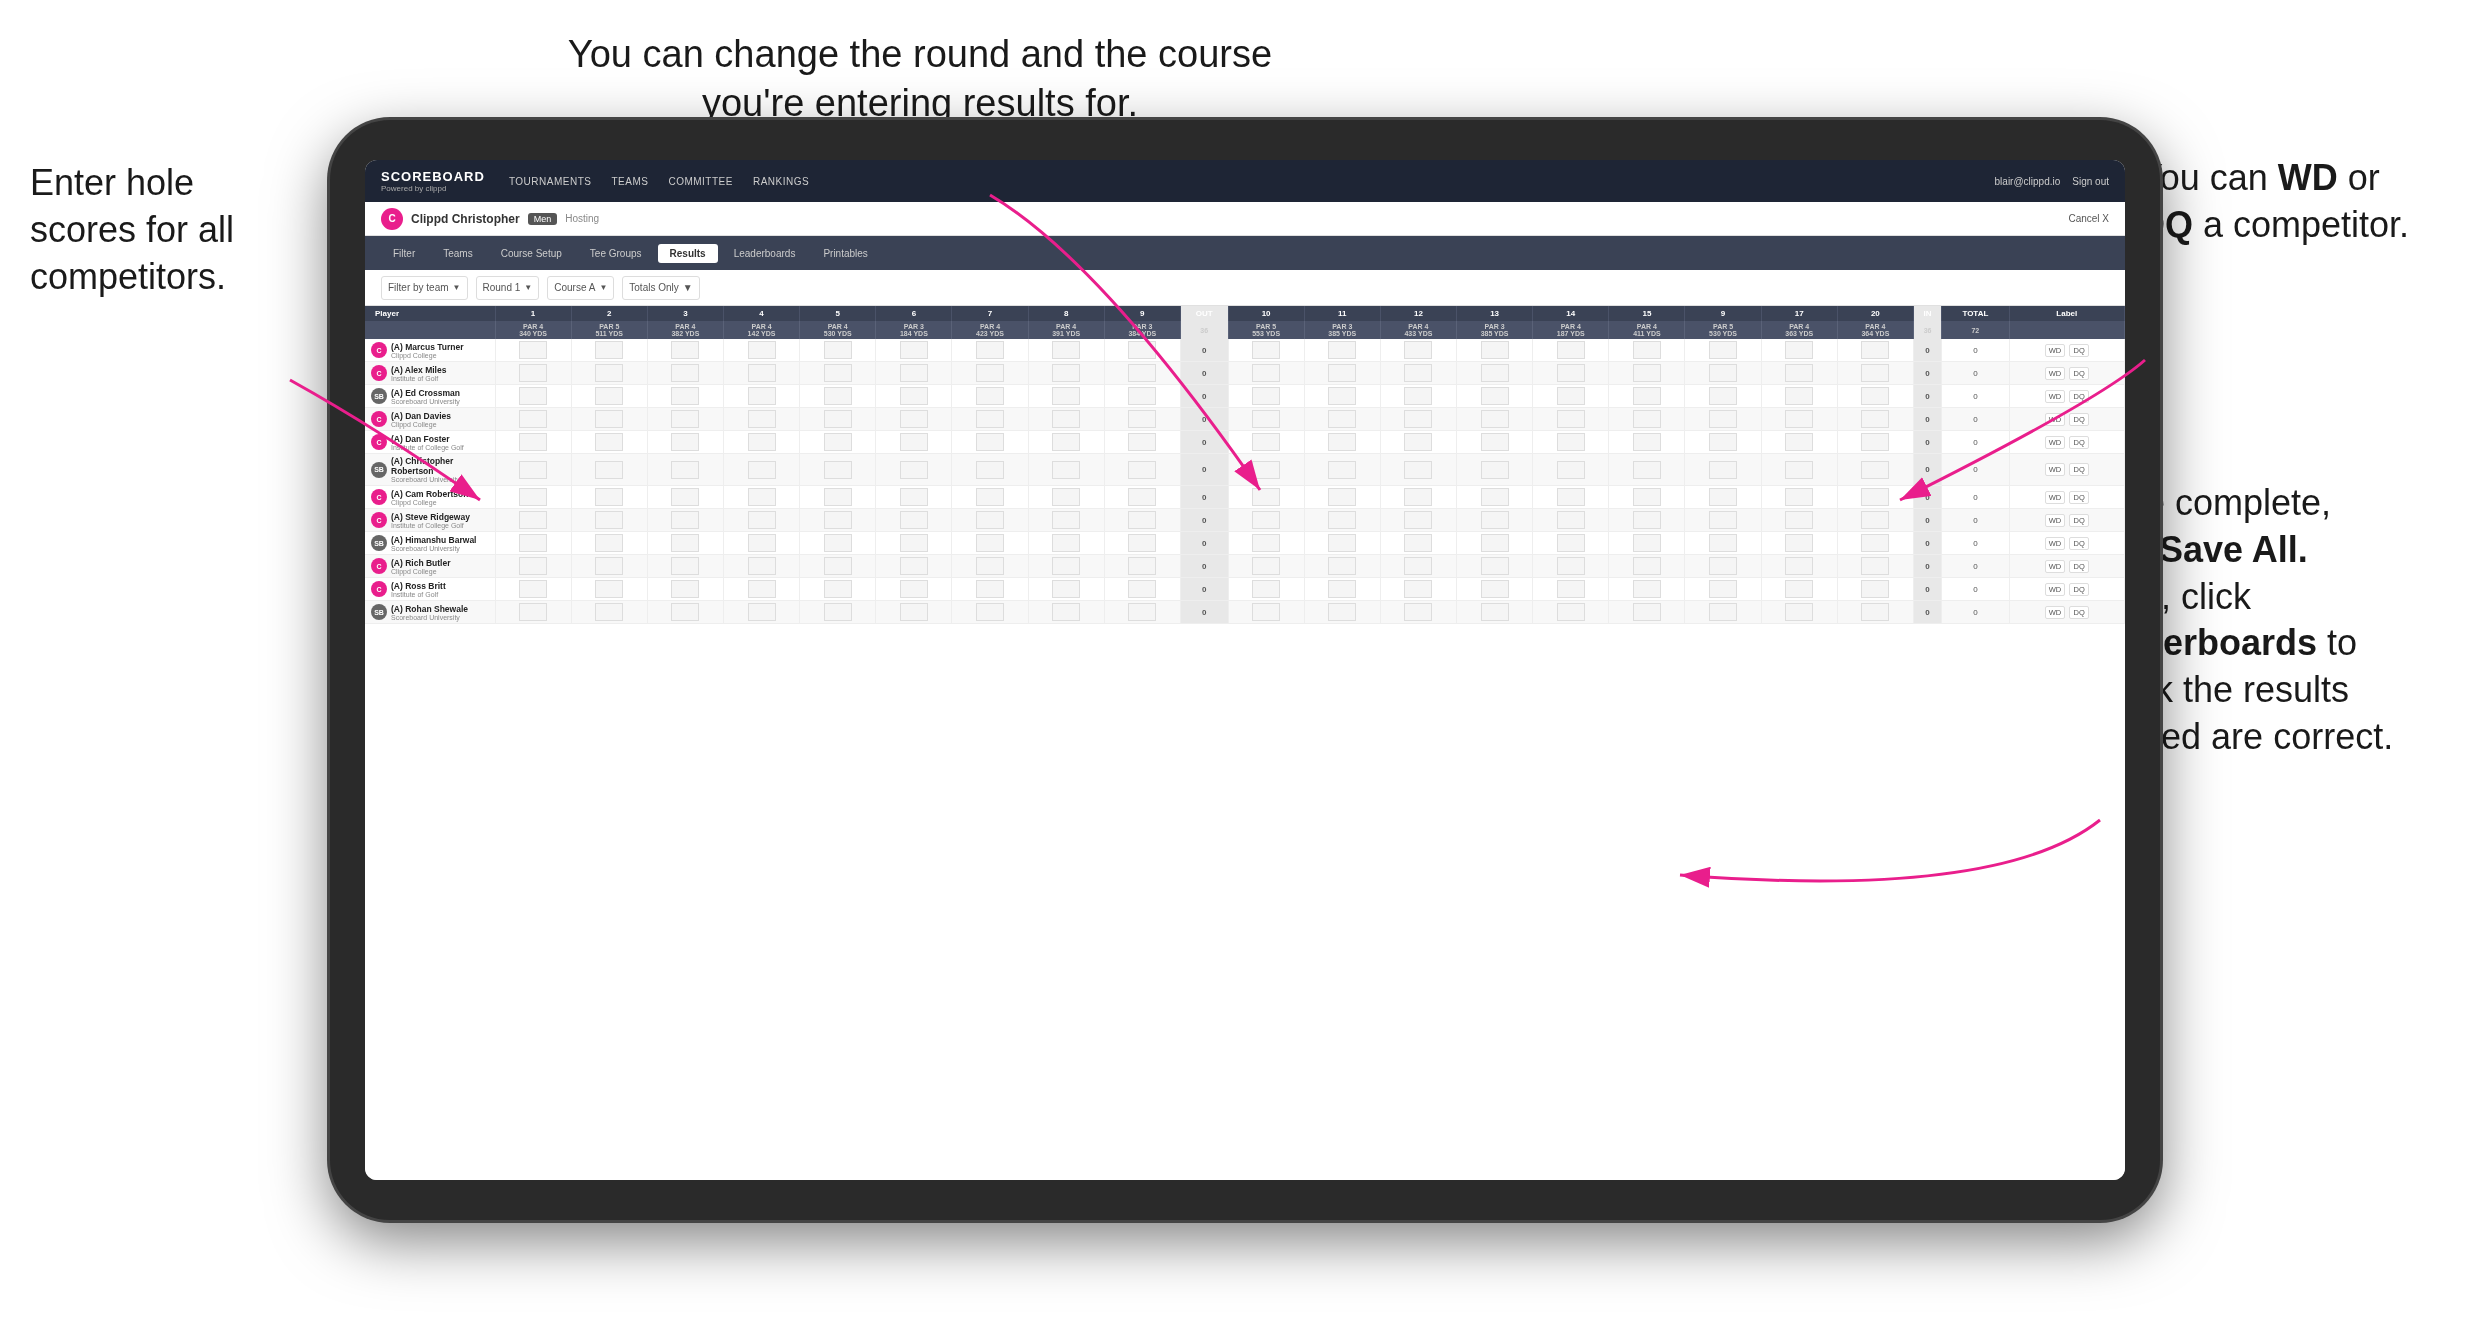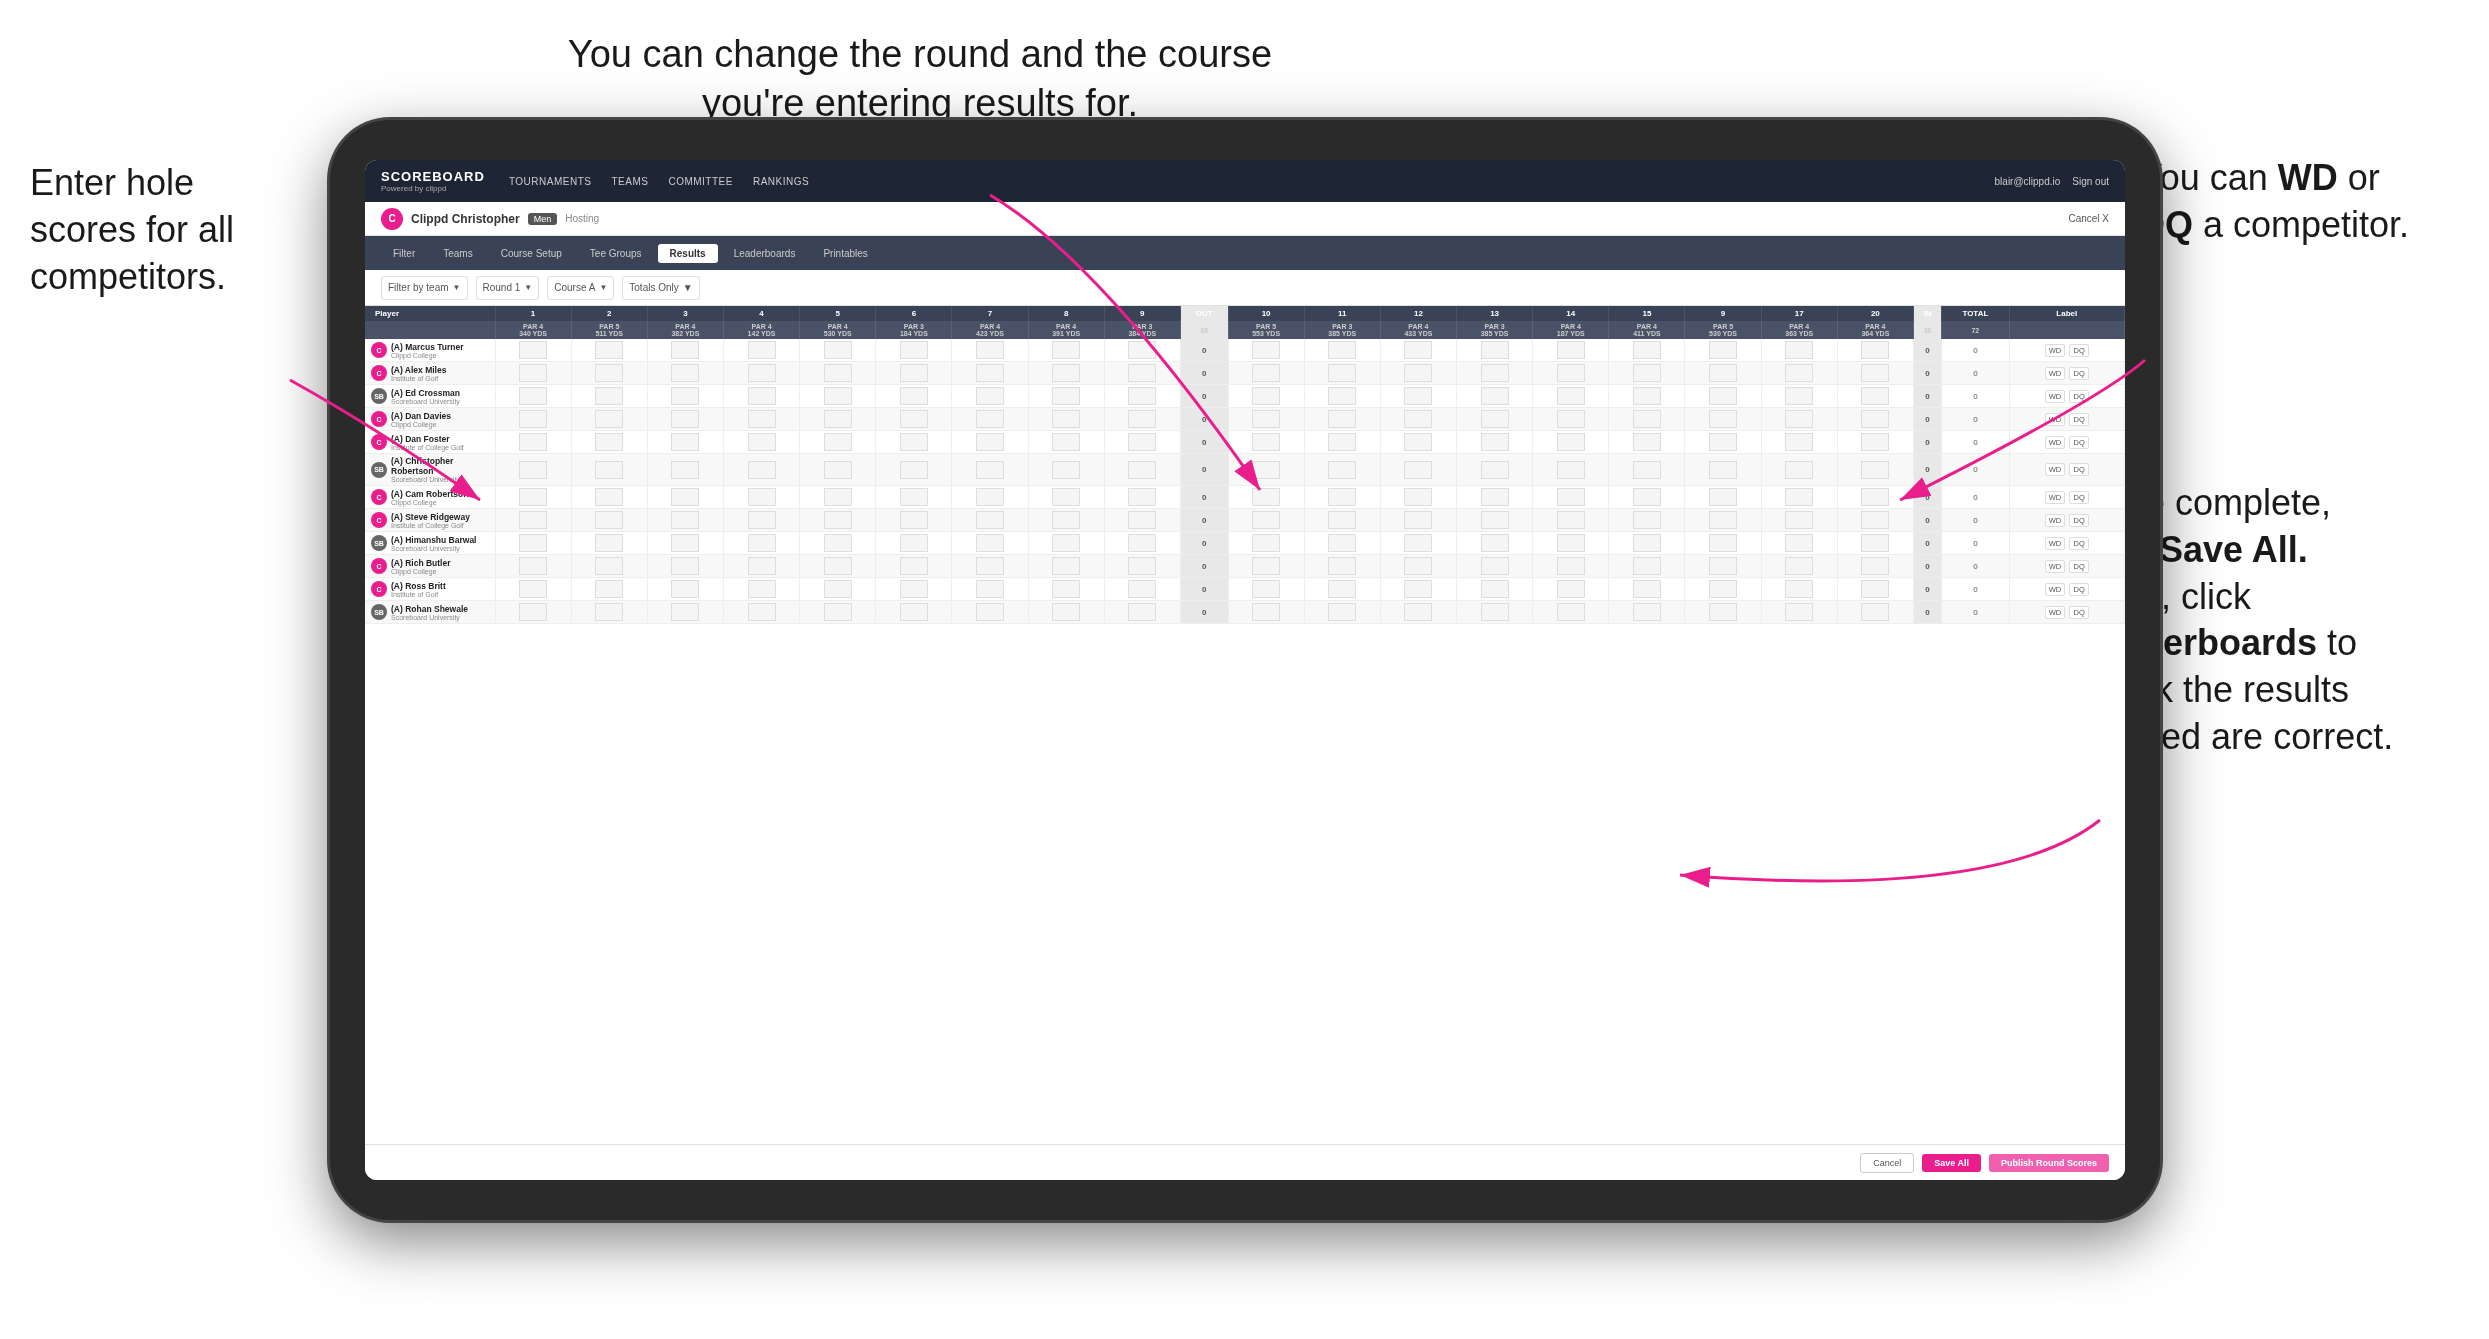--- a/index.html
+++ b/index.html
@@ -1014,25 +1014,20 @@
               <td class="out-col">0</td>
               <td>0</td>
               <td class="label-col">
       <button class="wd-btn">WD</button>
       <button class="dq-btn">DQ</button></td>
             </tr>
           </tbody>
       </table>
     </div>
 
-    <div class="action-bar">
-      <button class="btn-cancel">Cancel</button>
-      <button class="btn-save">Save All</button>
-      <button class="btn-publish">Publish Round Scores</button>
-    </div>
 
   </div>
 </div>
 
 <svg class="arrows-overlay" viewBox="0 0 2489 1339" xmlns="http://www.w3.org/2000/svg">
 
   <path d="M 990 195 Q 1100 260 1260 490" stroke="#e91e8c" stroke-width="3" fill="none" marker-end="url(#arrow-pink)"></path>
 
   <path d="M 290 380 Q 380 430 480 500" stroke="#e91e8c" stroke-width="3" fill="none" marker-end="url(#arrow-pink)"></path>
 

